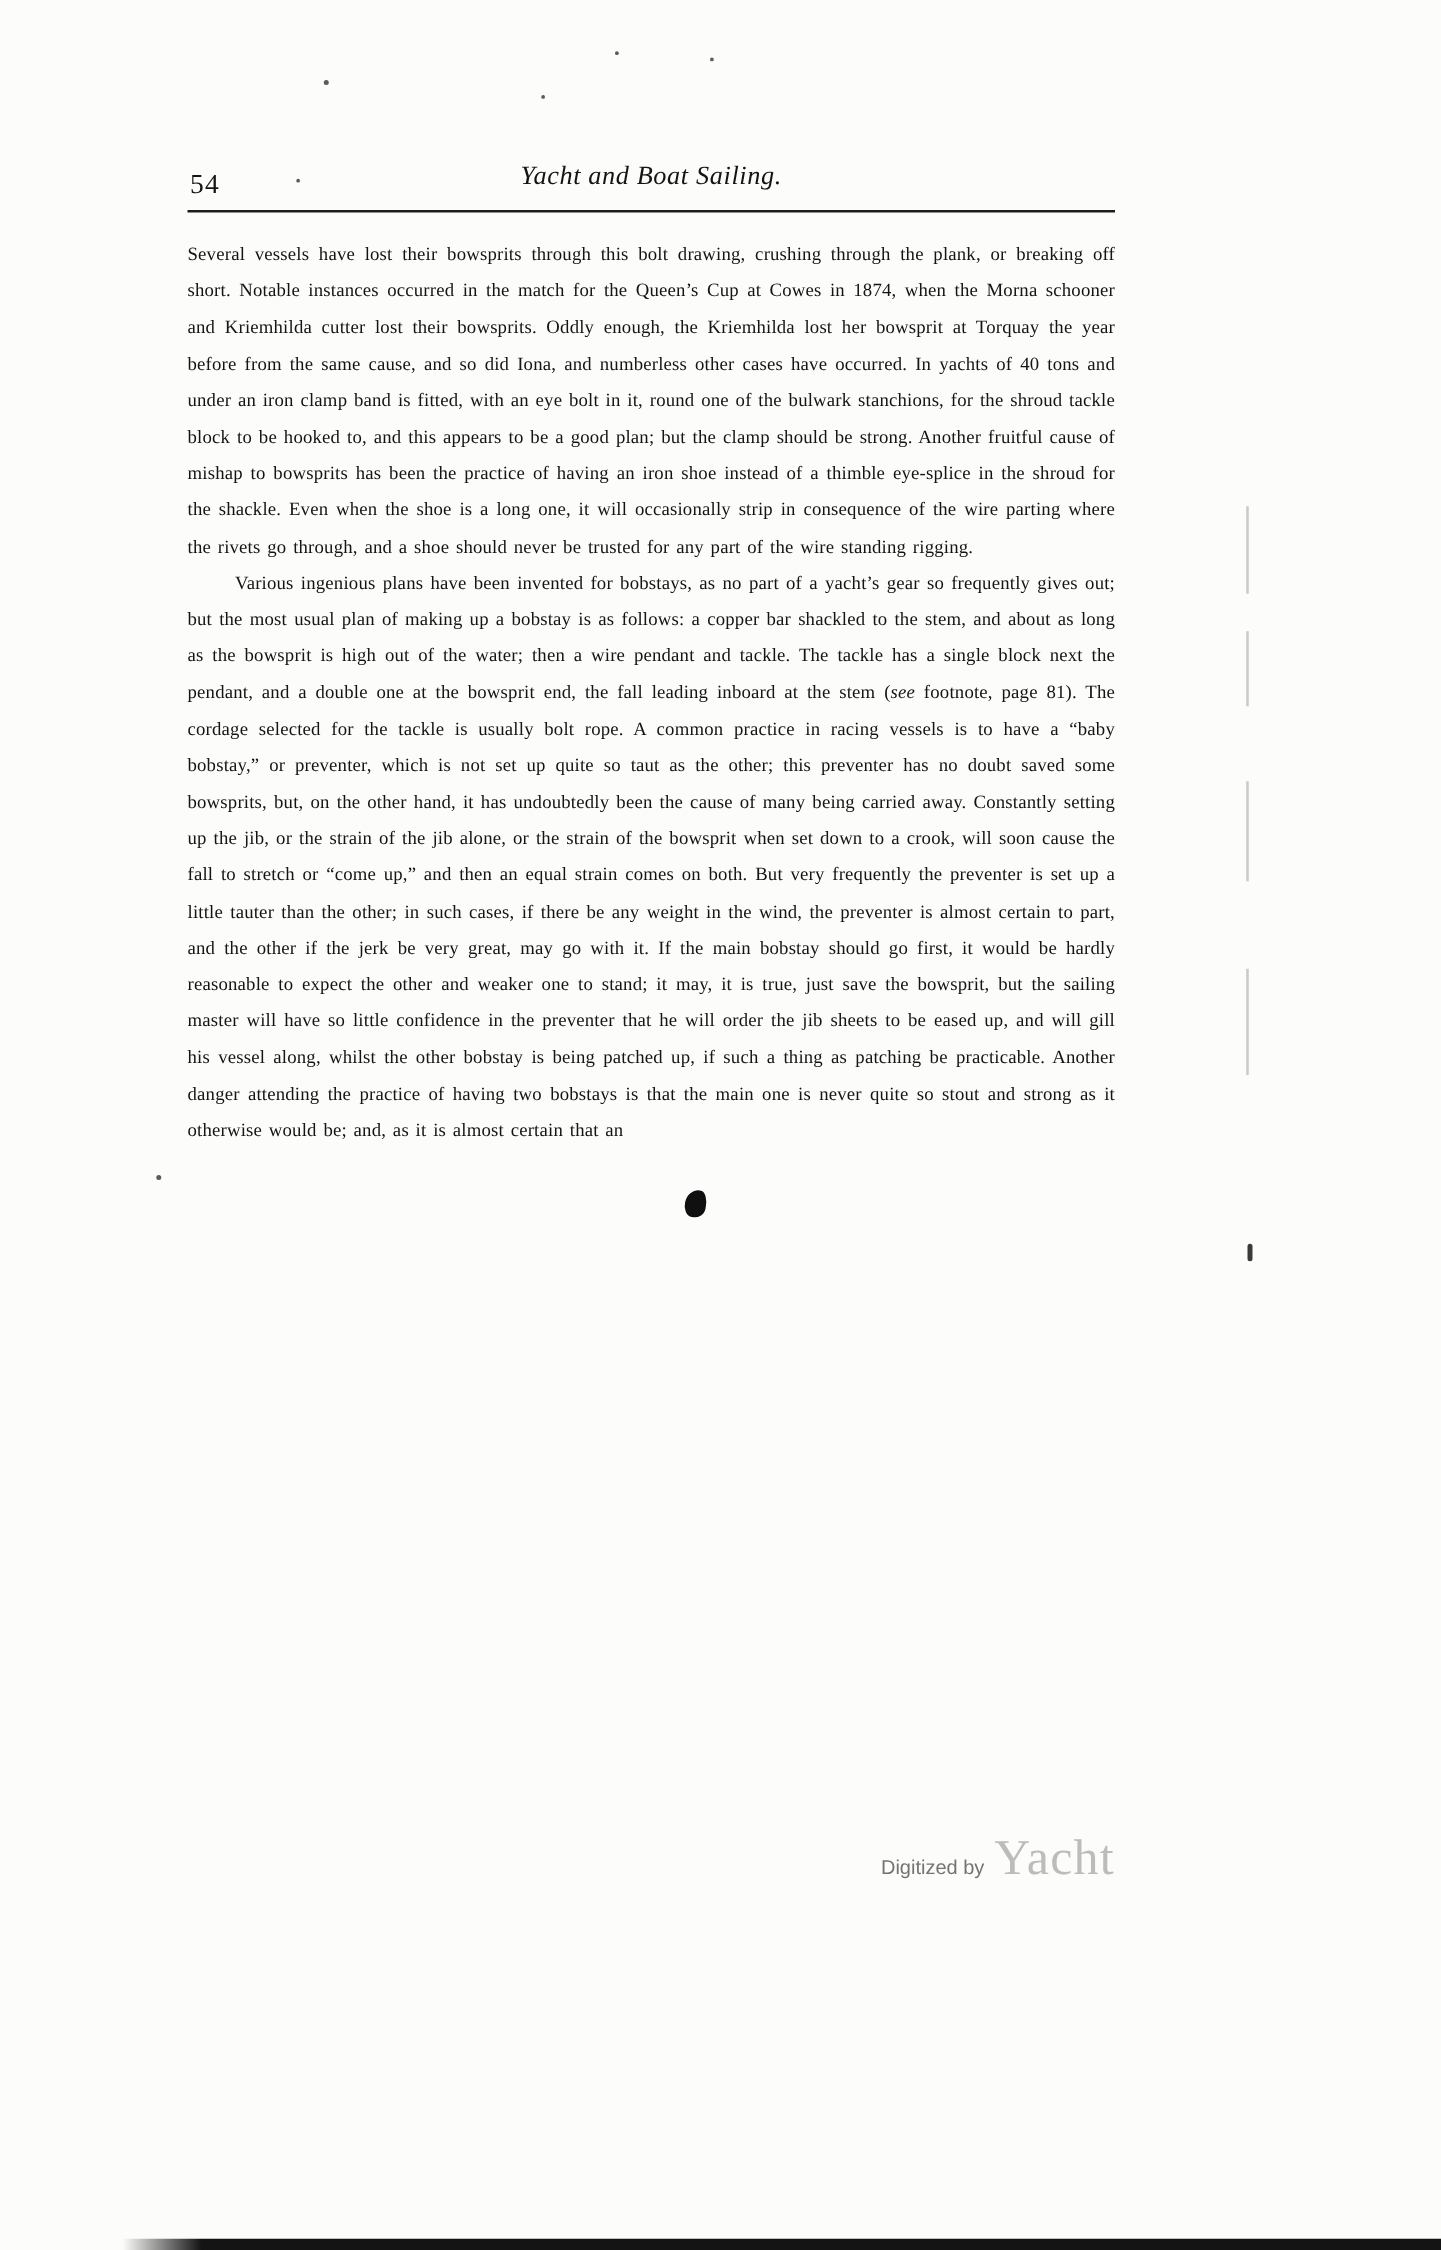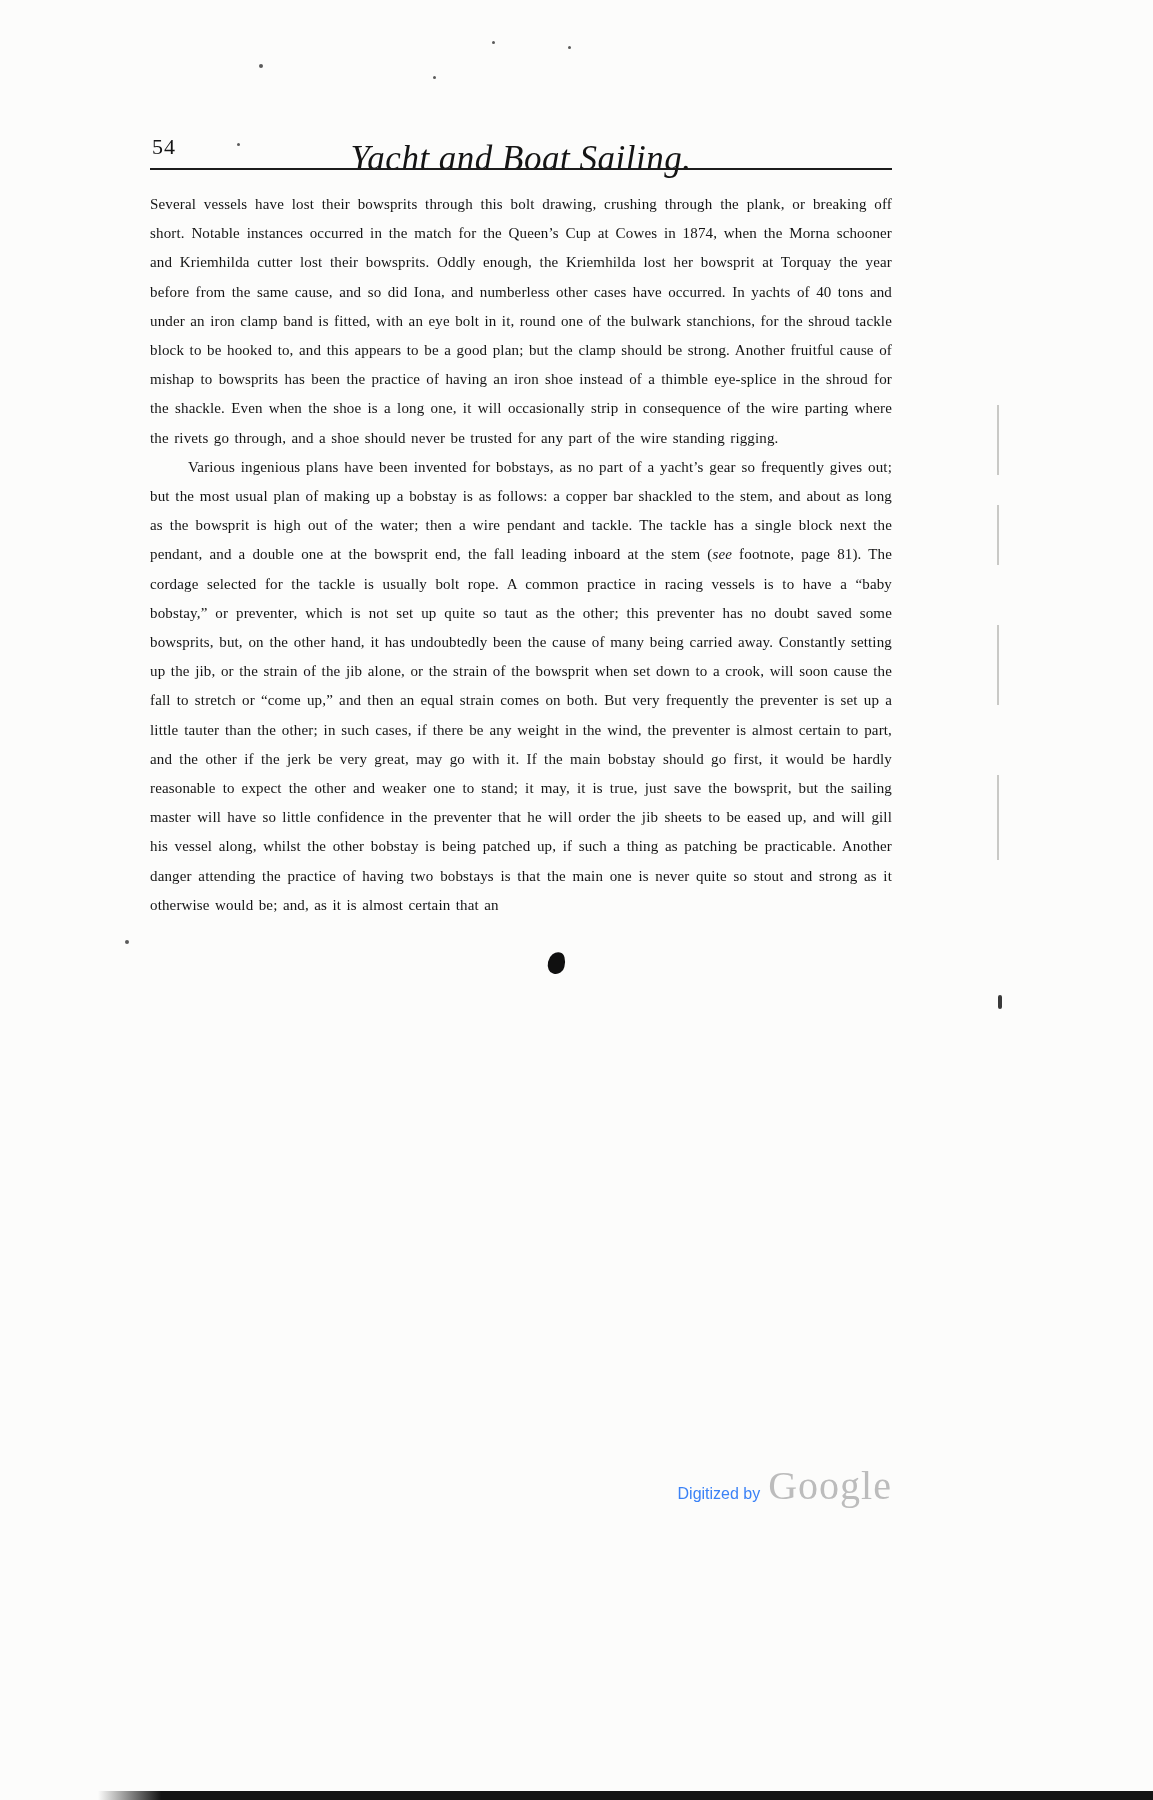--- a/index.html
+++ b/index.html
@@ -25,25 +25,25 @@
     height: 42px;
   }
   .page-number {
     position: absolute;
     left: 2px; top: 6px;
     font-size: 22px;
     font-weight: normal;
     letter-spacing: 1px;
   }
   .running-title {
-    margin: 11px;
+    margin: 0;
     text-align: center;
     font-style: italic;
     font-weight: normal;
-    font-size: 35px;
+    font-size: 21px;
     letter-spacing: 0.5px;
   }
   .header-rule {
     position: absolute;
     left: 0; right: 0; top: 40px;
     border: none;
     border-top: 2px solid #1c1c1c;
     margin: 0;
   }
   
@@ -73,21 +73,21 @@
     position: absolute;
     top: 1462px;
     left: 150px;
     width: 742px;
     text-align: right;
     white-space: nowrap;
   }
   .digitized-by {
     font-family: "Liberation Sans", sans-serif;
     font-size: 16px;
-    color: #3b82f6;
+    color: #737373;
     vertical-align: baseline;
     margin-right: 8px;
   }
   .google-mark {
     font-family: "Liberation Serif", serif;
     font-size: 40px;
     color: #bcbcbc;
     letter-spacing: 1px;
   }
   
@@ -132,21 +132,21 @@
     <h1 class="running-title">Yacht and Boat Sailing.</h1>
     <hr class="header-rule">
   </header>
 
   <main class="page-inner text-block" style="position:absolute; top:190px;">
     <p class="para">Several vessels have lost their bowsprits through this bolt drawing, crushing through the plank, or breaking off short. Notable instances occurred in the match for the Queen’s Cup at Cowes in 1874, when the Morna schooner and Kriemhilda cutter lost their bowsprits. Oddly enough, the Kriemhilda lost her bowsprit at Torquay the year before from the same cause, and so did Iona, and numberless other cases have occurred. In yachts of 40 tons and under an iron clamp band is fitted, with an eye bolt in it, round one of the bulwark stanchions, for the shroud tackle block to be hooked to, and this appears to be a good plan; but the clamp should be strong. Another fruitful cause of mishap to bowsprits has been the practice of having an iron shoe instead of a thimble eye-splice in the shroud for the shackle. Even when the shoe is a long one, it will occasionally strip in consequence of the wire parting where the rivets go through, and a shoe should never be trusted for any part of the wire standing rigging.</p>
     <p class="para indent"><span>Various ingenious plans have been invented for bobstays, as no part of a yacht’s gear so frequently gives out; but the most usual plan of making up a bobstay is as follows: a copper bar shackled to the stem, and about as long as the bowsprit is high out of the water; then a wire pendant and tackle. The tackle has a single block next the pendant, and a double one at the bowsprit end, the fall leading inboard at the stem (</span><em>see</em><span> footnote, page 81). The cordage selected for the tackle is usually bolt rope. A common practice in racing vessels is to have a “baby bobstay,” or preventer, which is not set up quite so taut as the other; this preventer has no doubt saved some bowsprits, but, on the other hand, it has undoubtedly been the cause of many being carried away. Constantly setting up the jib, or the strain of the jib alone, or the strain of the bowsprit when set down to a crook, will soon cause the fall to stretch or “come up,” and then an equal strain comes on both. But very frequently the preventer is set up a little tauter than the other; in such cases, if there be any weight in the wind, the preventer is almost certain to part, and the other if the jerk be very great, may go with it. If the main bobstay should go first, it would be hardly reasonable to expect the other and weaker one to stand; it may, it is true, just save the bowsprit, but the sailing master will have so little confidence in the preventer that he will order the jib sheets to be eased up, and will gill his vessel along, whilst the other bobstay is being patched up, if such a thing as patching be practicable. Another danger attending the practice of having two bobstays is that the main one is never quite so stout and strong as it otherwise would be; and, as it is almost certain that an</span></p>
   </main>
 
   <footer class="footer-watermark">
-    <span class="digitized-by">Digitized by</span><span class="google-mark">Google</span>
+    <span class="digitized-by">Digitized by</span><span class="google-mark">Yacht</span>
   </footer>
 
   <div class="ink-blot"></div>
   <div class="bottom-strip"></div>
   <div class="speck" style="left:259px; top:64px; width:4px; height:4px;"></div>
   <div class="speck" style="left:492px; top:41px; width:3px; height:3px;"></div>
   <div class="speck" style="left:568px; top:46px; width:3px; height:3px;"></div>
   <div class="speck" style="left:433px; top:76px; width:3px; height:3px;"></div>
   <div class="speck" style="left:237px; top:143px; width:3px; height:3px;"></div>
   <div class="speck" style="left:125px; top:940px; width:4px; height:4px;"></div>

